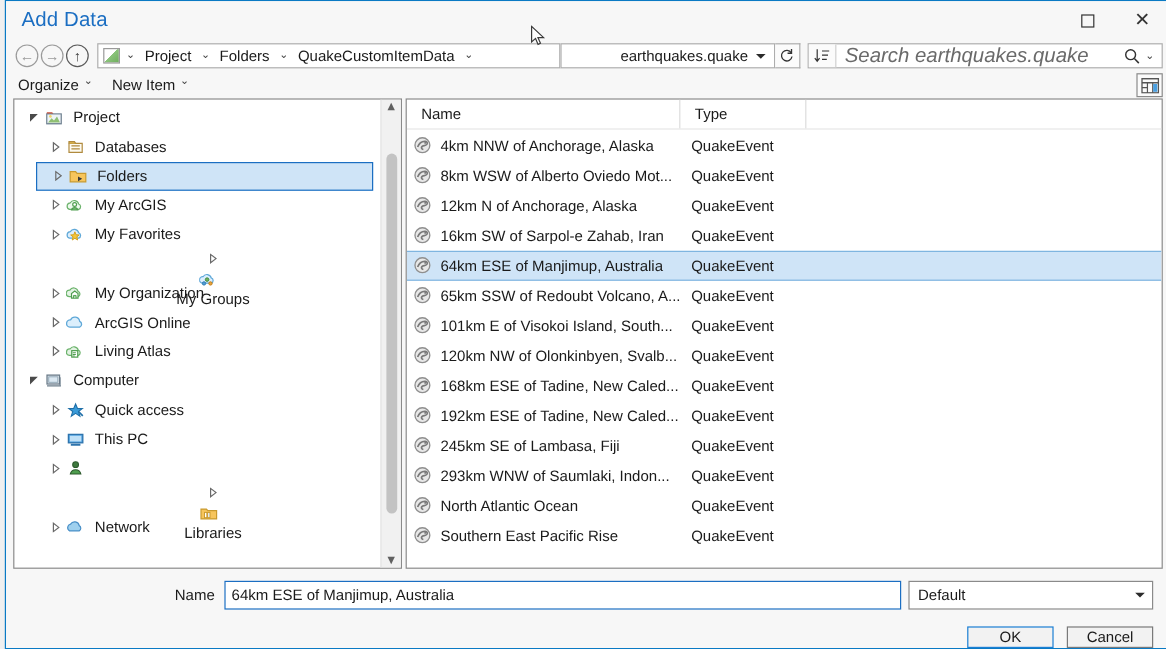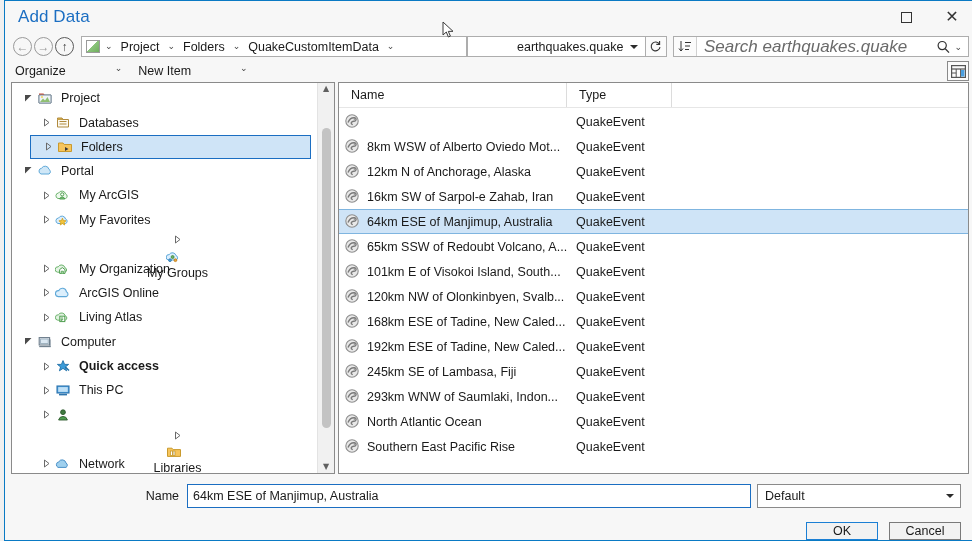--- a/index.html
+++ b/index.html
@@ -89,21 +89,21 @@
   }
   .searchinput::placeholder{color:#6a6a6a;font-style:italic;opacity:1;}
   .magn{flex:0 0 auto;margin-right:3px;display:flex;align-items:center;}
   .schev{color:#444;font-size:9px;padding-right:6px;font-family:"DejaVu Sans",sans-serif;}
 
   
   .orgbar{
     height:22px;flex:0 0 22px;display:flex;align-items:center;padding-left:10px;
     box-sizing:border-box;position:relative;
   }
-  .orgitem{display:flex;margin-right:12px;gap:45px;}
+  .orgitem{display:flex;margin-right:12px;}
   .orgitem .lbl{font-size:12.5px;}
   .viewbtn{
     position:absolute;right:6px;top:1px;width:22px;height:20px;
     border:1px solid #8a8a8a;background:#fbfbfb;box-sizing:border-box;
     display:flex;align-items:center;justify-content:center;
   }
 
   
   .split{flex:1 1 auto;display:flex;min-height:0;padding:0 6px 0 6px;box-sizing:border-box;}
   .treepanel{
@@ -322,33 +322,20 @@
               </svg>
             </span>
             <span class="ticon">
               <svg width="16" viewBox="0 0 16 16" height="16">
                 <path d="M1.5,4 L6,4 L7.2,5.5 L14.5,5.5 L14.5,12.5 L1.5,12.5 Z" fill="#f7c55c" stroke="#c99a2e" stroke-width="1"></path>
                 <path d="M8,8 L11.5,10 L8,12 Z" fill="#3a3a3a"></path>
               </svg>
             </span>
             <span class="tlabel">Folders</span>
           </div>
-          <div class="trow" style="padding-left: 8px;">
-            <span class="expander">
-              <svg width="9" height="9" viewBox="0 0 9 9">
-                <path d="M1,1 L7.5,1 L1,7.5 Z" fill="#4a4a4a"></path>
-              </svg>
-            </span>
-            <span class="ticon">
-              <svg width="16" viewBox="0 0 16 16" height="16">
-                <path d="M4,11 A3,3 0 0 1 4.6,5.2 A4,4 0 0 1 12,6.4 A2.6,2.6 0 0 1 12,11 Z" fill="#cfe7f7" stroke="#5fa8d8" stroke-width="1"></path>
-              </svg>
-            </span>
-            <span class="tlabel">Portal</span>
-          </div>
           <div class="trow" style="padding-left: 26px;">
             <span class="expander">
               <svg width="9" height="9" viewBox="0 0 9 9">
                 <path d="M2.5,1 L7,4.5 L2.5,8 Z" fill="none" stroke="#6a6a6a" stroke-width="1"></path>
               </svg>
             </span>
             <span class="ticon">
               <svg width="16" viewBox="0 0 16 16" height="16">
                 <path d="M3,11.5 A2.8,2.8 0 0 1 3.6,6 A3.8,3.8 0 0 1 10.6,7 A2.4,2.4 0 0 1 10.6,11.5 Z" fill="#eef9ee" stroke="#6cb36c" stroke-width="1"></path>
                 <circle cx="7.2" cy="7.4" r="1.6" fill="#fff" stroke="#4f9e4f" stroke-width="1"></circle>
@@ -439,21 +426,21 @@
             <span class="ticon">
               <svg width="16" viewBox="0 0 16 16" height="16">
                 <rect x="2.2" y="3.6" width="10.4" height="7.4" fill="#f2f6f9" stroke="#6b7c8a" stroke-width="1.1"></rect>
                 <rect x="3.6" y="5" width="7.6" height="4.6" fill="#dbe8f2" stroke="#8fa5b5" stroke-width="0.8"></rect>
                 <path d="M2.2,12.6 L13.8,12.6" fill="none" stroke="#6b7c8a" stroke-width="1.1"></path>
                 <path d="M13,5.4 L13,12.2" fill="none" stroke="#6b7c8a" stroke-width="1"></path>
               </svg>
             </span>
             <span class="tlabel">Computer</span>
           </div>
-          <div class="trow" style="padding-left: 26px; font-weight: bold;">
+          <div class="trow" style="padding-left: 26px;">
             <span class="expander">
               <svg width="9" height="9" viewBox="0 0 9 9">
                 <path d="M2.5,1 L7,4.5 L2.5,8 Z" fill="none" stroke="#6a6a6a" stroke-width="1"></path>
               </svg>
             </span>
             <span class="ticon">
               <svg width="16" viewBox="0 0 16 16" height="16">
                 <path d="M8,2.6 L9.6,6.4 L13.6,6.4 L10.4,8.9 L11.6,12.8 L8,10.4 L4.4,12.8 L5.6,8.9 L2.4,6.4 L6.4,6.4 Z" fill="#3a9bd9" stroke="#1f6fa8" stroke-width="0.9"></path>
                 <path d="M10.4,8.9 L14,12.6" fill="none" stroke="#1f6fa8" stroke-width="1.4"></path>
               </svg>
@@ -532,20 +519,21 @@
         <div class="col c3"></div>
       </div>
       <div class="rows" id="file-rows">
           <div class="frow">
             <div class="fname">
               <span class="qicon"><svg width="16" viewBox="0 0 16 16" height="16">
                   <circle cx="8" cy="8" r="6.2" fill="#e8e8e8" stroke="#8e8e8e" stroke-width="1.1"></circle>
                   <path d="M4,9.5 C5.2,6.5 7.5,4.6 10.4,4.8 C12,5 12.6,6.4 11.6,7.4 C10.4,8.6 8.6,8 7.6,9.2 C6.8,10.2 7.4,11.4 8.8,11.6" fill="none" stroke="#7a7a7a" stroke-width="1.4"></path>
                   <circle cx="10.3" cy="6.1" r="0.7" fill="#6a6a6a"></circle>
                 </svg></span>
+              <span class="nm">4km NNW of Anchorage, Alaska</span>
             </div>
             <div class="ftype">QuakeEvent</div>
           </div>
           <div class="frow">
             <div class="fname">
               <span class="qicon"><svg width="16" viewBox="0 0 16 16" height="16">
                   <circle cx="8" cy="8" r="6.2" fill="#e8e8e8" stroke="#8e8e8e" stroke-width="1.1"></circle>
                   <path d="M4,9.5 C5.2,6.5 7.5,4.6 10.4,4.8 C12,5 12.6,6.4 11.6,7.4 C10.4,8.6 8.6,8 7.6,9.2 C6.8,10.2 7.4,11.4 8.8,11.6" fill="none" stroke="#7a7a7a" stroke-width="1.4"></path>
                   <circle cx="10.3" cy="6.1" r="0.7" fill="#6a6a6a"></circle>
                 </svg></span>

